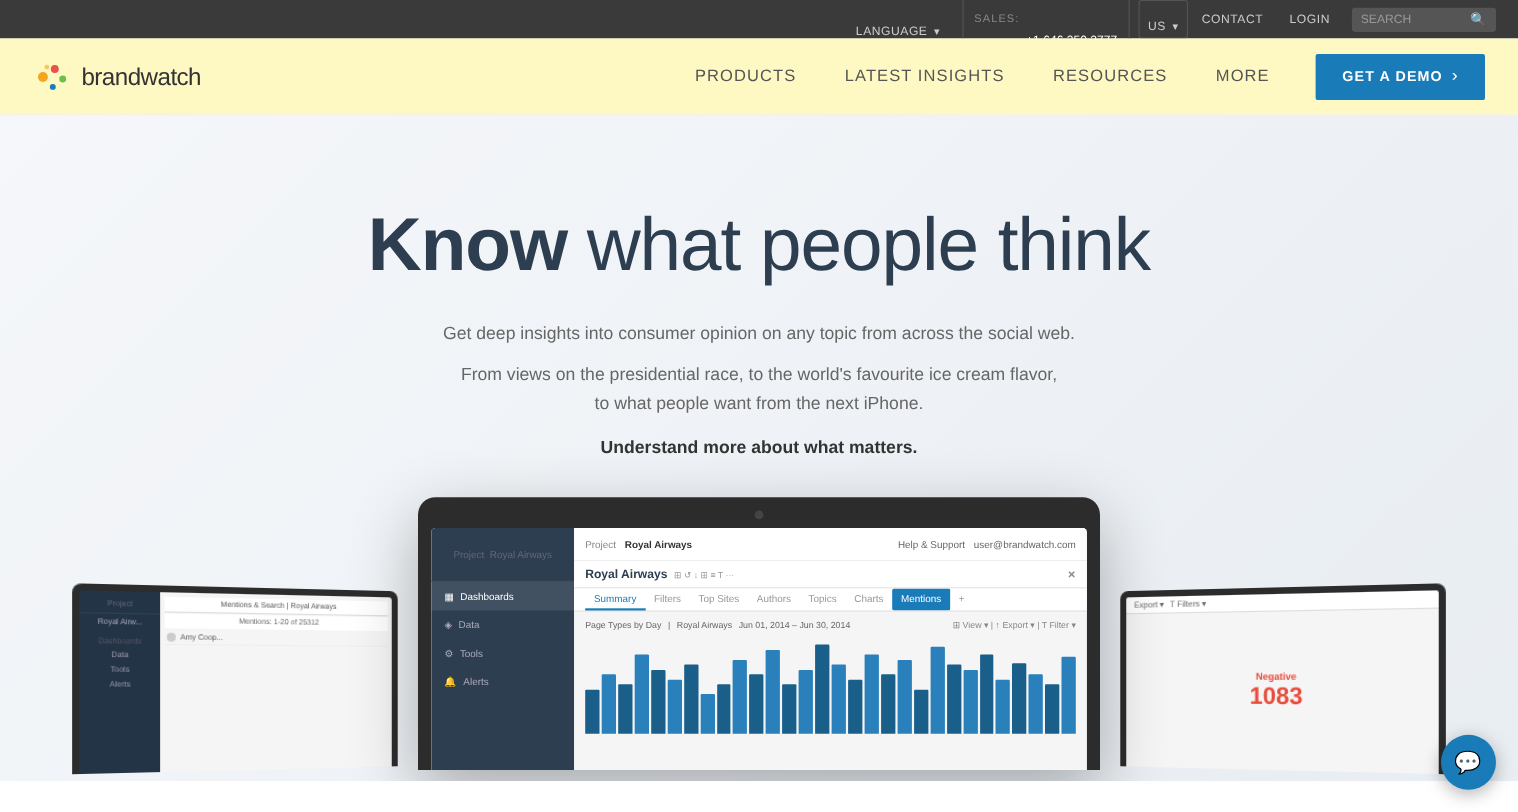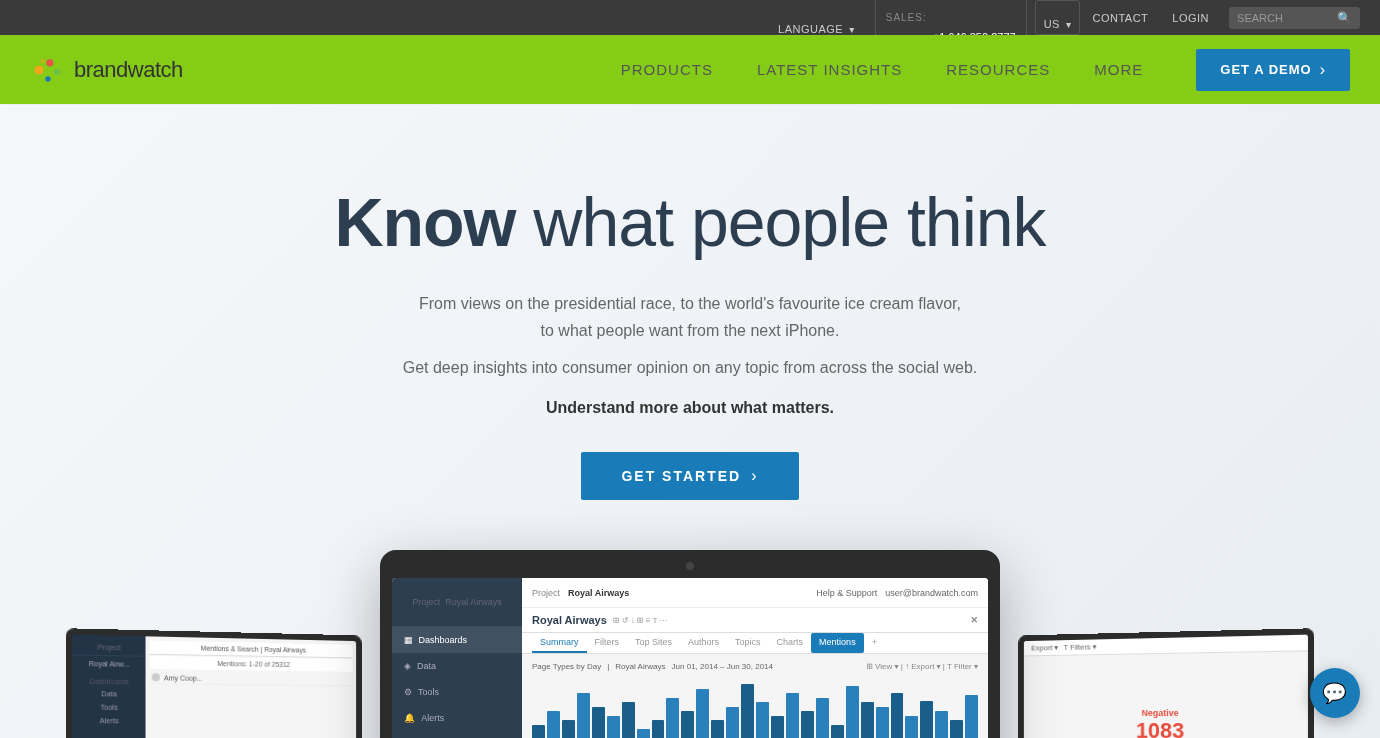--- a/index.html
+++ b/index.html
@@ -64,21 +64,21 @@
       border: none;
       outline: none;
       color: #ccc;
       font-size: 11px;
       width: 100px;
     }
     .search-box input::placeholder { color: #999; }
 
     
     .main-nav {
-      background: #84cc16;
+      background: #fef9c3;
       display: flex;
       align-items: center;
       height: 70px;
       padding: 0 30px;
       border-bottom: 1px solid #eee;
       position: relative;
     }
     .logo {
       display: flex;
       align-items: center;
@@ -119,21 +119,21 @@
       color: #fff;
       border: none;
       padding: 12px 24px;
       font-size: 13px;
       letter-spacing: 1px;
       font-weight: 600;
       cursor: pointer;
       display: flex;
       align-items: center;
       gap: 8px;
-      margin-left: 31px;
+      margin-left: 20px;
       border-radius: 2px;
     }
 
     
     .hero {
       background: linear-gradient(135deg, #f5f7fa 0%, #e8edf2 100%);
       text-align: center;
       padding: 80px 20px 0;
       position: relative;
       overflow: hidden;
@@ -407,31 +407,27 @@
     <span>GET A DEMO</span>
     <span class="chevron-right"></span>
   </button>
 </nav>
 
 <section class="hero">
   <h1>
     <strong>Know</strong><span> what people think</span>
   </h1>
 
+  <p class="hero-sub">Get deep insights into consumer opinion on any topic from across the social web.</p>
   <p class="hero-sub">
     <span>From views on the presidential race, to the world's favourite ice cream flavor,</span><br>
     <span>to what people want from the next iPhone.</span>
   </p>
-  <p class="hero-sub">Get deep insights into consumer opinion on any topic from across the social web.</p>
   <p class="hero-emphasis">Understand more about what matters.</p>
 
-  <button class="get-started-btn">
-    <span>GET STARTED</span>
-    <span class="chevron-right"></span>
-  </button>
 
   
   <div class="mockup-container">
 
     <div class="side-laptop left">
       <div class="side-laptop-screen" style="background:#1e2d3d; display:flex; flex-direction:column;">
 
         <div style="display:flex;height:100%;">
           <div style="width:70px;background:#243447;padding:4px 0;">
             <div style="font-size:7px;color:#667;padding:4px 8px;border-bottom:1px solid #2d4055;">Project</div>

